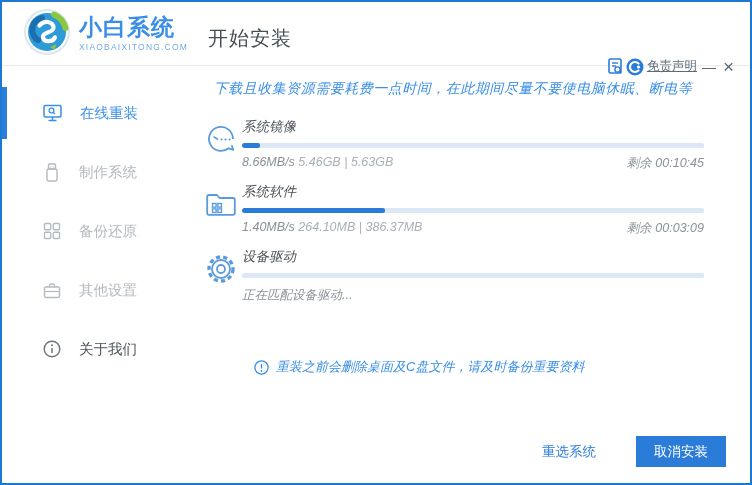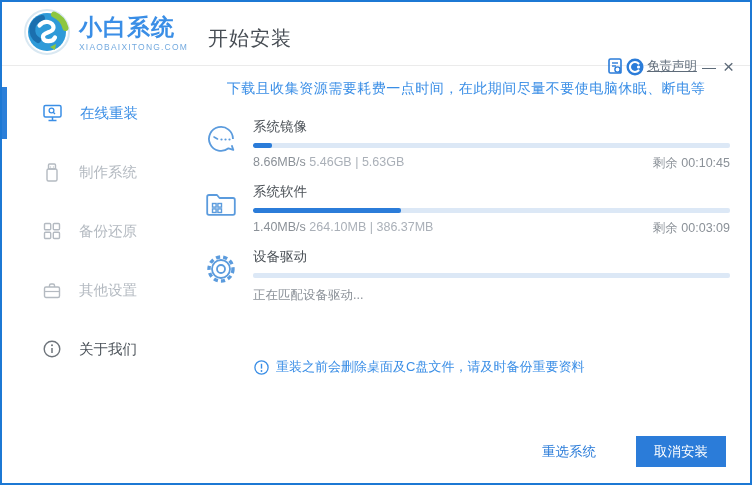--- a/index.html
+++ b/index.html
@@ -26,24 +26,24 @@
   .sidebar { width:180px; padding-top:26px; flex:none; }
   .side-item { position:relative; display:flex; align-items:center; gap:18px;
                padding-left:41px; height:42px; margin-bottom:17px; color:#b4bac1;
                font-size:14.5px; cursor:pointer; }
   .side-item .si-icon { display:flex; }
   .side-item.active { color:#3a8ee6; }
   .side-item.active::before { content:""; position:absolute; left:0; top:-5px; bottom:-5px;
                width:5px; background:#2b7fd9; }
   .side-item.dark { color:#4d545b; }
   
-  .main { flex:1; padding:14px 20px 0 20px; position:relative; }
+  .main { flex:1; padding:14px 46px 0 20px; position:relative;font-style:italic; }
   .notice { text-align:center; color:#3a8ee6; font-size:14px; letter-spacing:0.5px; }
   .tasks { margin-top:20px; }
-  .task { display:flex; gap:14px; margin-bottom:11px; }
+  .task { display:flex; gap:3px; margin-bottom:11px; }
   .task-icon { width:37px; flex:none; display:flex; justify-content:center; padding-top:4px; color:#5b9bdd; }
   .task-body { flex:1; }
   .task-name { font-size:13.5px; color:#4b5157; margin-bottom:7px; }
   .bar { height:5px; background:#dce8f6; border-radius:2px; overflow:hidden; }
   .bar-fill { height:100%; background:#2b7cd9; border-radius:2px; }
   .task-stats { display:flex; justify-content:space-between; margin-top:7px;
                 font-size:12.5px; color:#8b9198; }
   .stat-sizes { color:#aab0b8; }
   .task-status { margin-top:9px; font-size:12.5px; color:#8b9198; }
   .warning { display:flex; align-items:center; gap:7px; margin-top:54px; margin-left:52px;

